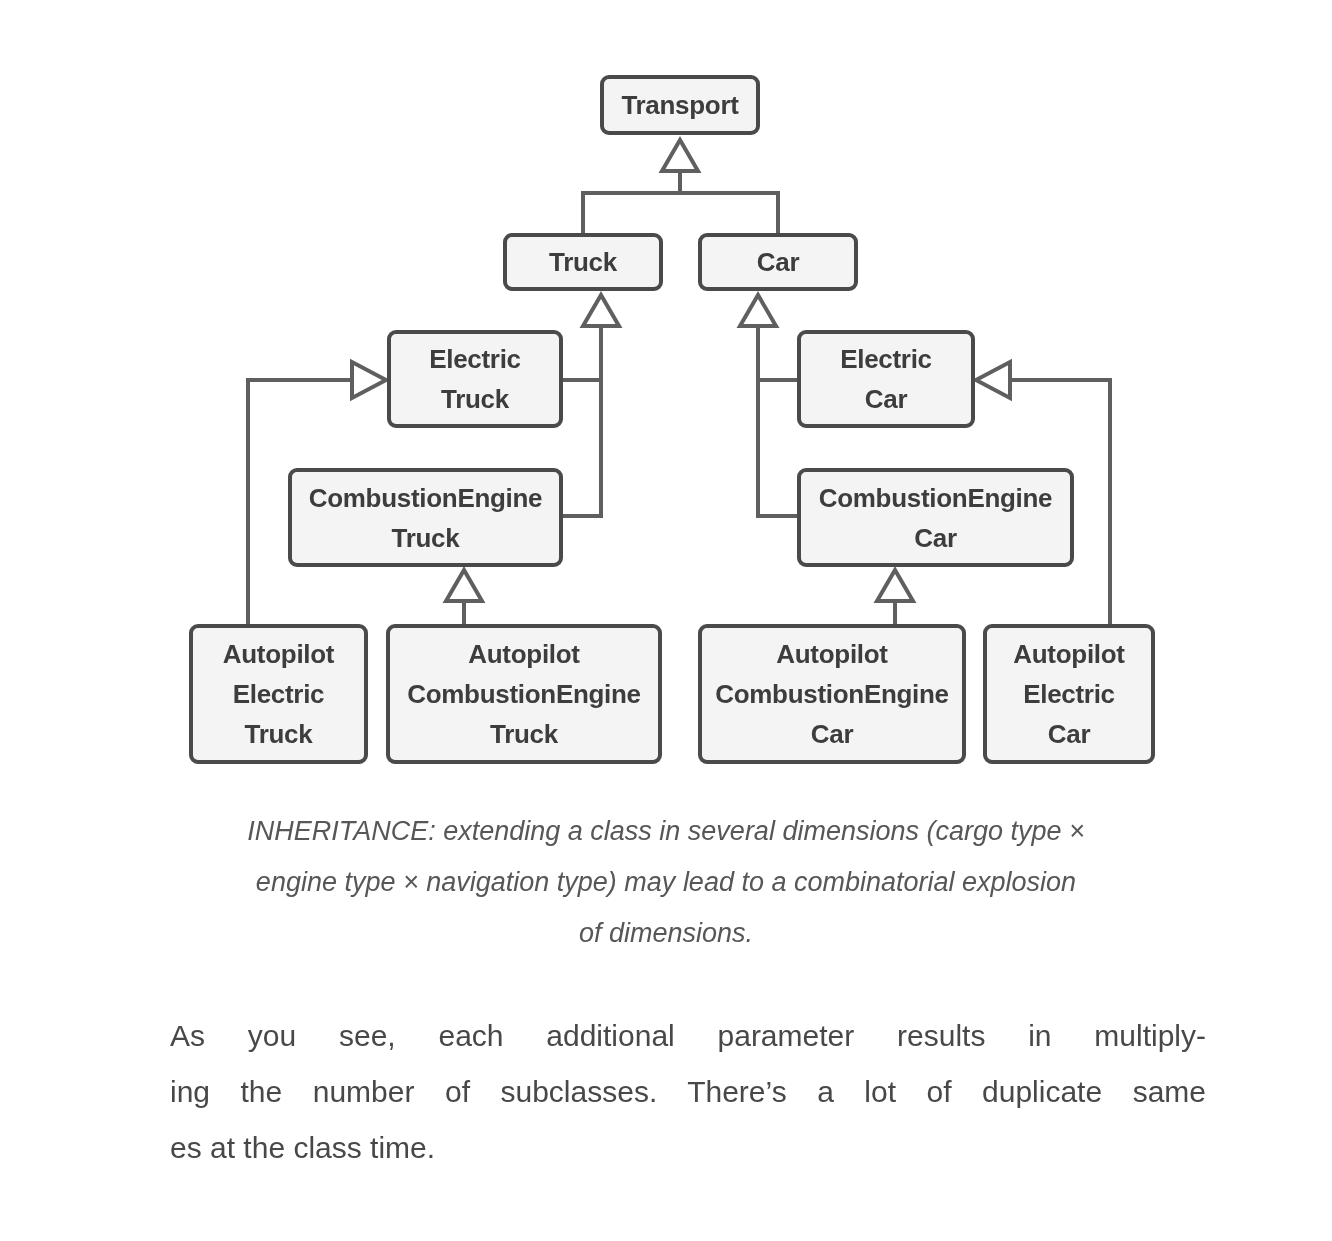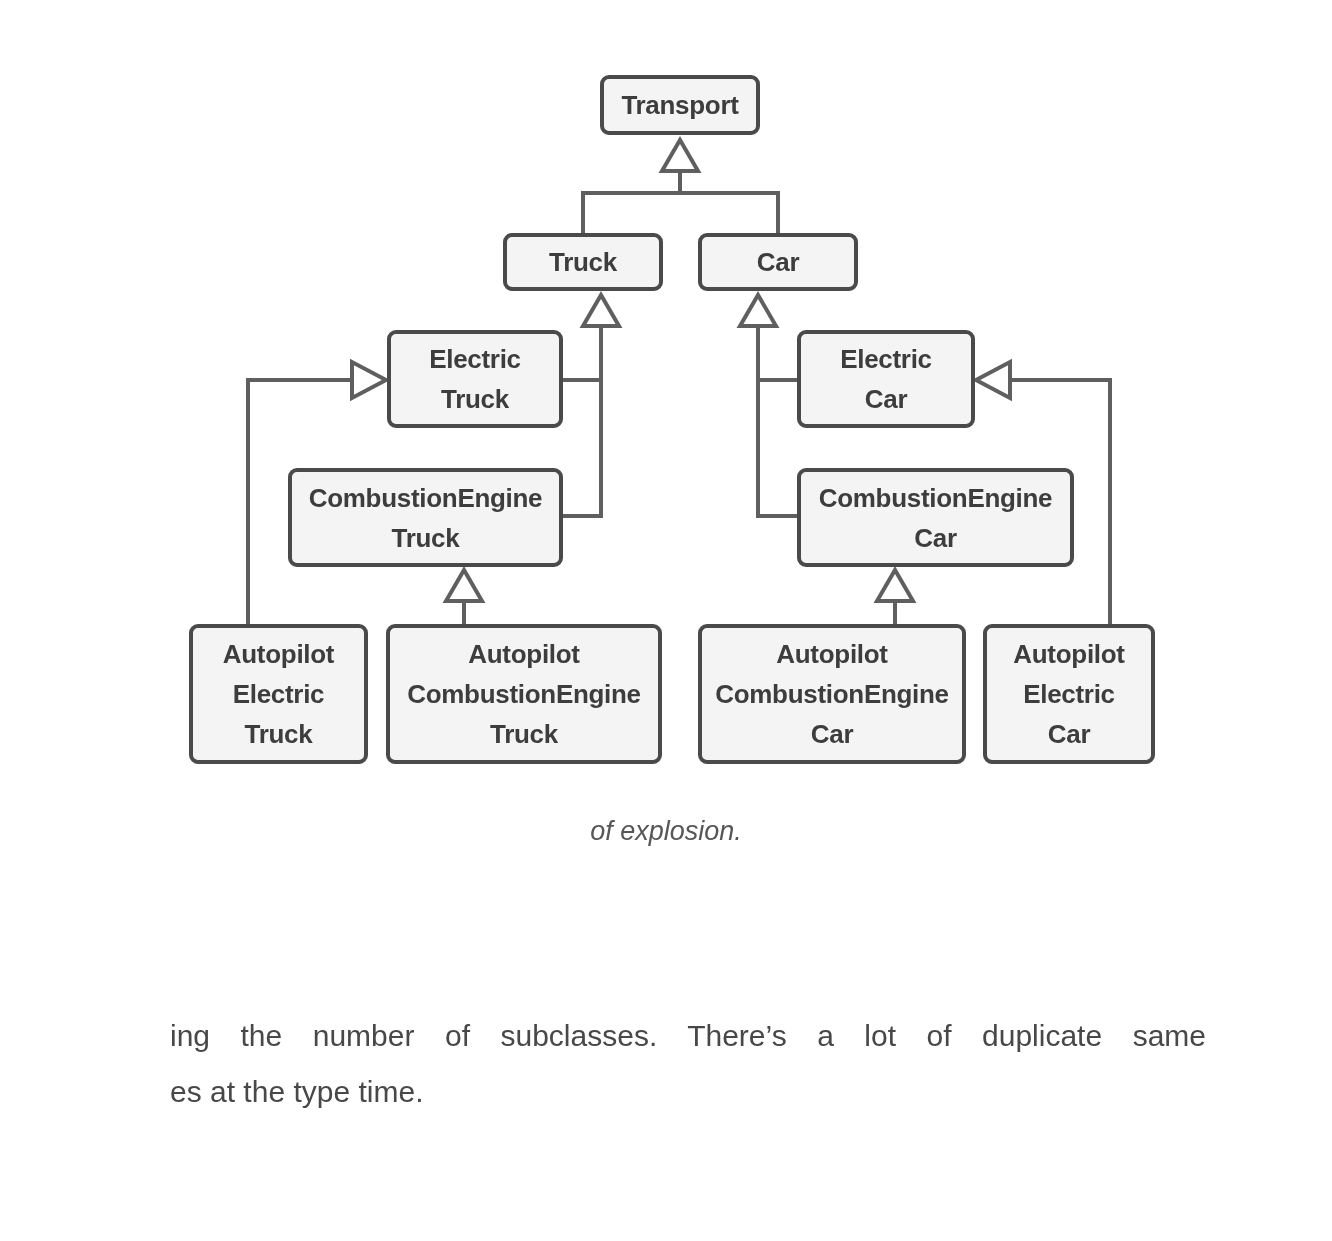--- a/index.html
+++ b/index.html
@@ -162,21 +162,24 @@
 
     <div class="node" style="left:983px;top:624px;width:172px;height:140px;">
       <span class="node-label">Autopilot
 Electric
 Car</span>
     </div>
 
   </div>
 
   <div class="figure-caption">
-    <div>of explosion.</div>
+    <div>INHERITANCE: extending a class in several dimensions (cargo type ×</div>
+    <div>engine type × navigation type) may lead to a combinatorial explosion</div>
+    <div>of dimensions.</div>
   </div>
 
   <div class="body-text">
+    <div class="body-line">As you see, each additional parameter results in multiply-</div>
     <div class="body-line">ing the number of subclasses. There’s a lot of duplicate same</div>
-    <div class="body-line last">es at the type time.</div>
+    <div class="body-line last">es at the class time.</div>
   </div>
 
 </div>
 
 </body></html>

